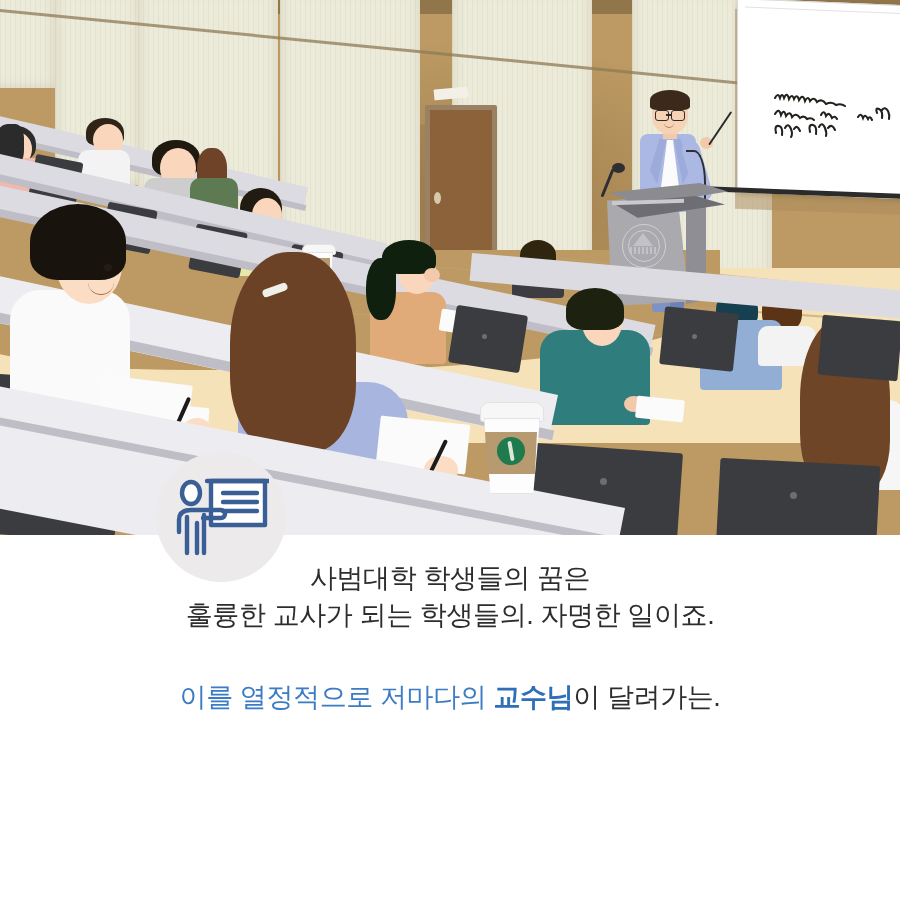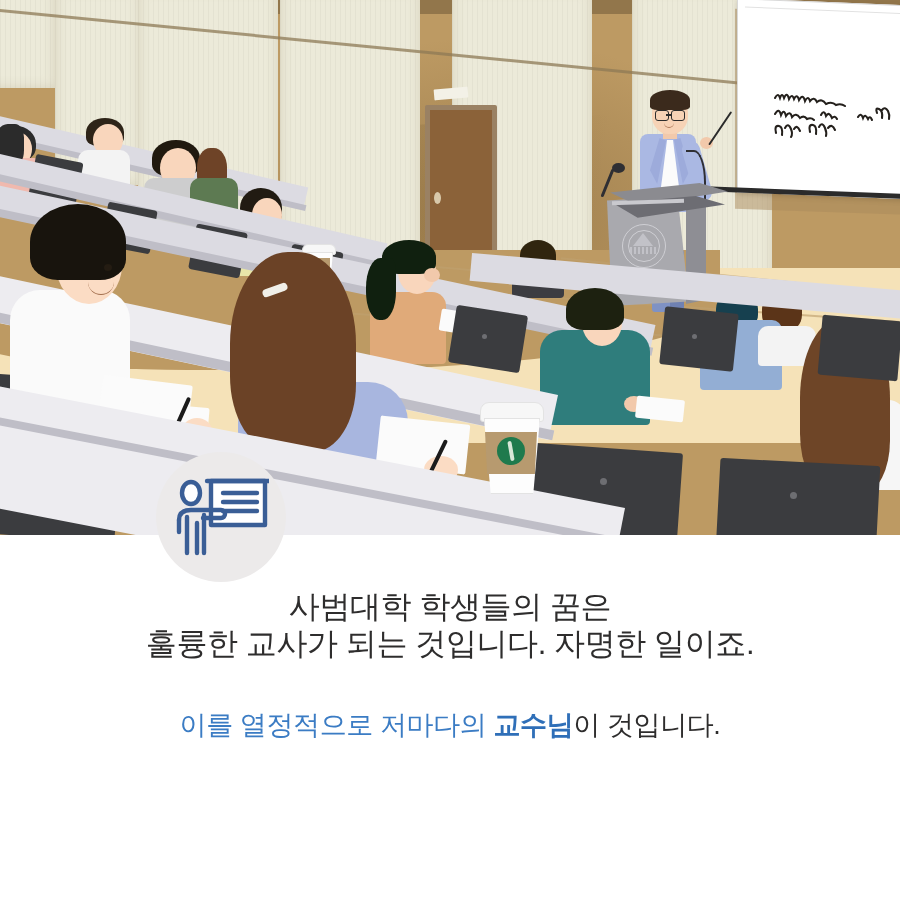--- a/index.html
+++ b/index.html
@@ -126,21 +126,21 @@
   .cup-logo{position:absolute;background:#1f7a4d;border-radius:50%;}
 
   
   .badge{position:absolute;left:156px;top:452px;width:130px;height:130px;border-radius:50%;
     background:#eceaea;display:flex;align-items:center;justify-content:center;}
 
   
   .textwrap{position:absolute;left:0;top:560px;width:900px;text-align:center;}
   .para{margin:0;}
   .l{display:block;white-space:nowrap;}
-  .ln1{font-size:31px;color:#3b3a3a;line-height:37px;letter-spacing:-.4px;margin-top:28px;}
+  .ln1{font-size:27px;color:#3b3a3a;line-height:37px;letter-spacing:-.4px;}
   .gap{height:44px;}
   .ln2{font-size:27px;color:#2e2d2d;line-height:39px;letter-spacing:-.4px;}
   .blue{color:#3b7cc4;}
   .blue-b{color:#2f6fb8;font-weight:bold;}
   .dark{color:#2e2d2d;}
 </style>
 </head>
 <body>
 
 <div class="card">
@@ -352,26 +352,26 @@
         <line x1="24" y1="48" x2="24" y2="78"></line>
         <line x1="31" y1="40" x2="31" y2="78"></line>
       </g>
     </svg>
   </div>
 
   <div class="textwrap">
 
     <p class="para ln1">
       <span class="l dark">사범대학 학생들의 꿈은</span>
-      <span class="l dark">훌륭한 교사가 되는 것입니다. 자명한 일이죠.</span>
+      <span class="l dark">훌륭한 교사가 되는 학생들의. 자명한 일이죠.</span>
     </p>
 
     <div class="gap"></div>
 
     <p class="para ln2">
       <span class="l">
-        <span class="blue">이를 열정적으로 저마다의 </span><span class="blue-b">교수님</span><span class="dark">이 것입니다.</span>
+        <span class="blue">이를 열정적으로 저마다의 </span><span class="blue-b">교수님</span><span class="dark">이 달려가는.</span>
       </span>
     </p>
 
   </div>
 
 </div>
 
 </body></html>

